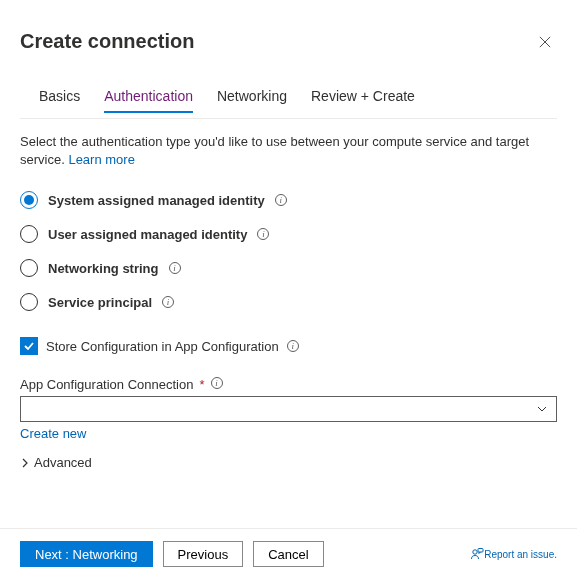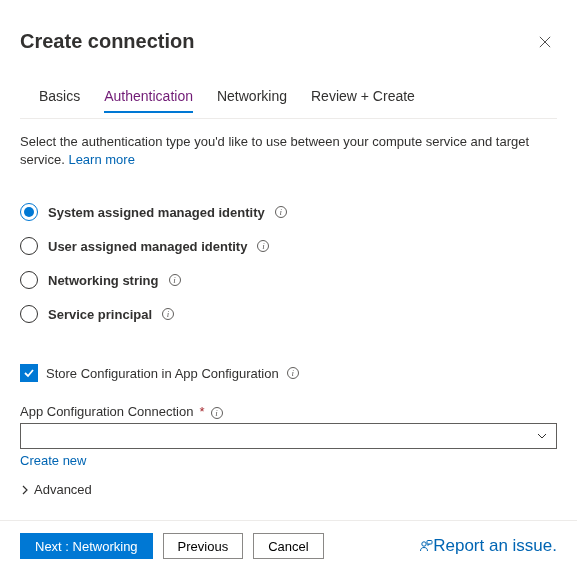--- a/index.html
+++ b/index.html
@@ -45,23 +45,23 @@
     font-weight: 400;
   }
   .tab.active::after {
     content: "";
     position: absolute;
     left: 0; right: 0; bottom: -1px;
     height: 2px;
     background: #0078d4;
   }
   .hr-light { border: none; border-top: 1px solid #edebe9; margin: 0 0 14px 0; }
-  .desc { font-size: 13px; color: #323130; margin-bottom: 34px; line-height: 1.4; }
+  .desc { font-size: 13px; color: #323130; margin-bottom: 22px; line-height: 1.4; }
   .link { color: #0065b3; text-decoration: none; cursor: pointer; }
-  .radio-group { margin-bottom: 41px; }
+  .radio-group { margin-bottom: 26px; }
   .radio-row {
     display: flex;
     align-items: center;
     gap: 10px;
     margin-bottom: 16px;
     cursor: pointer;
   }
   .radio-circle {
     width: 18px; height: 18px;
     border: 1px solid #323130;
@@ -90,21 +90,21 @@
   .check-row {
     display: flex; align-items: center; gap: 8px;
     margin-bottom: 22px;
   }
   .checkbox {
     width: 18px; height: 18px;
     background: #0078d4;
     display: flex; align-items: center; justify-content: center;
     flex-shrink: 0;
   }
-  .field-label { font-size: 13px; margin-bottom: 4px; display:flex; align-items:flex-end; gap:6px;}
+  .field-label { font-size: 13px; margin-bottom: 4px; display:flex; align-items:flex-start; gap:6px;}
   .req { color: #a4262c; }
   .select {
     width: 100%;
     height: 26px;
     border: 1px solid #605e5c;
     background: #fff;
     display: flex;
     align-items: center;
     justify-content: flex-end;
     padding: 0 8px;
@@ -116,21 +116,21 @@
   .select .flex-fill { flex:1; }
   .create-new { color: #0065b3; font-size: 13px; margin-top: 4px; cursor:pointer; display:block; }
   .advanced {
     margin-top: 14px;
     display: flex; align-items: center; gap: 4px;
     cursor: pointer;
     font-size: 13px;
   }
   .footer {
     position: absolute;
-    left: 0; right: 0; bottom: 17px;
+    left: 0; right: 0; bottom: 9px;
     border-top: 1px solid #edebe9;
     padding: 12px 20px;
     display: flex;
     align-items: center;
     gap: 10px;
     background: #fff;
   }
   .btn {
     height: 26px;
     padding: 0 14px;
@@ -141,21 +141,21 @@
     font-family: inherit;
   }
   .btn.primary {
     background: #0078d4;
     border-color: #0078d4;
     color: #fff;
   }
   .report {
     margin-left: auto;
     color: #0065b3;
-    font-size: 17px;
+    font-size: 10px;
     display: flex; align-items: center; 
     cursor: pointer;
   }
 </style>
 </head>
 <body>
 
 <div class="panel">
   <div class="header">
     <div class="title">Create connection</div>

